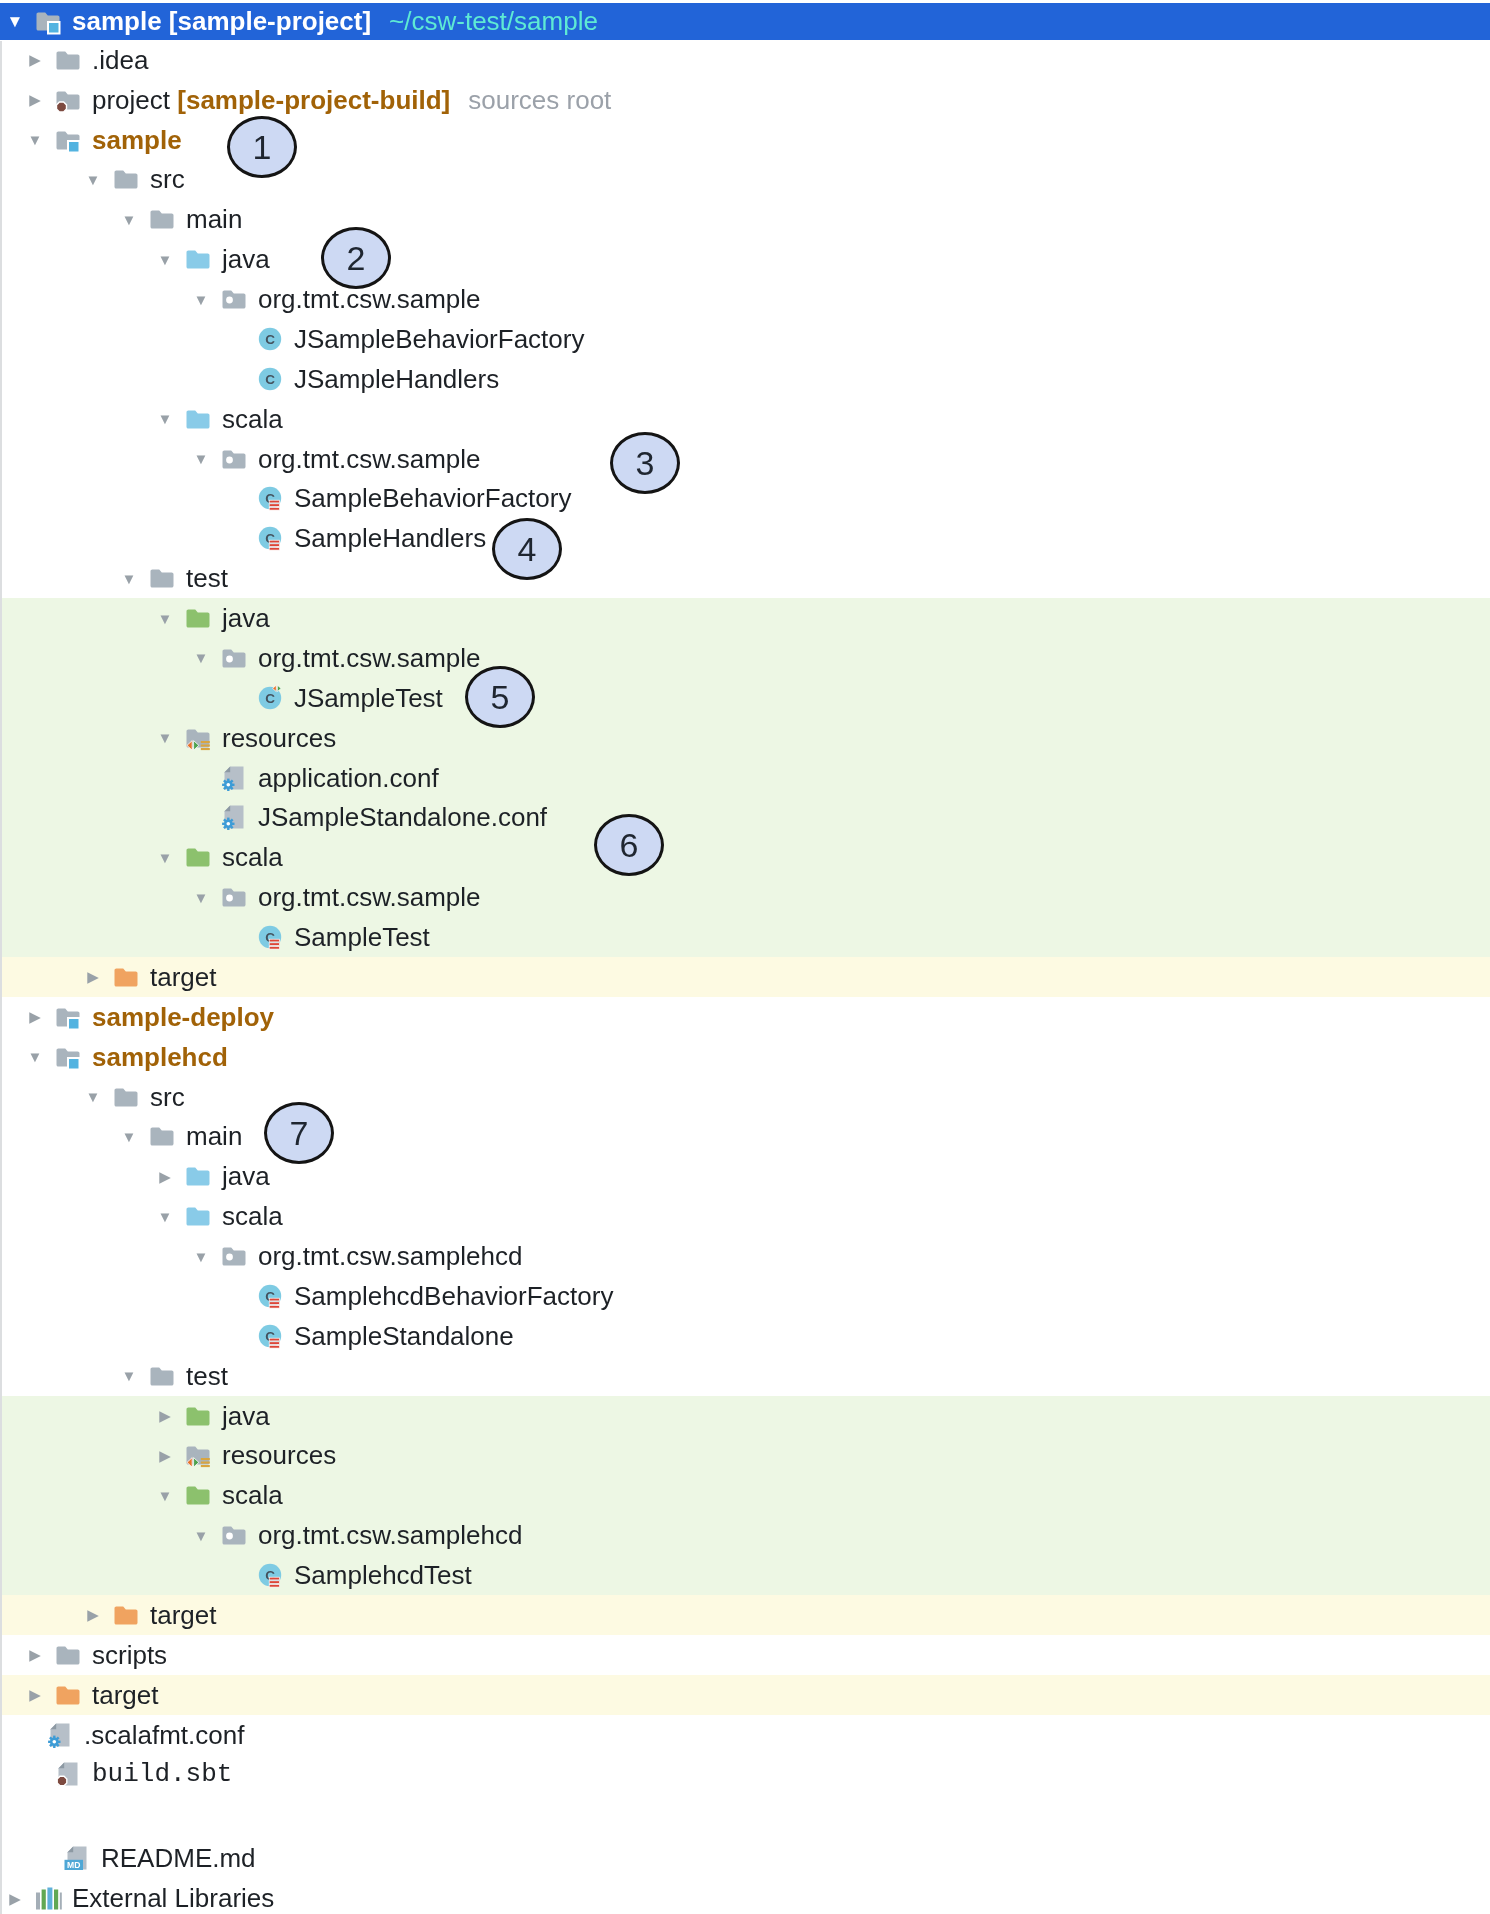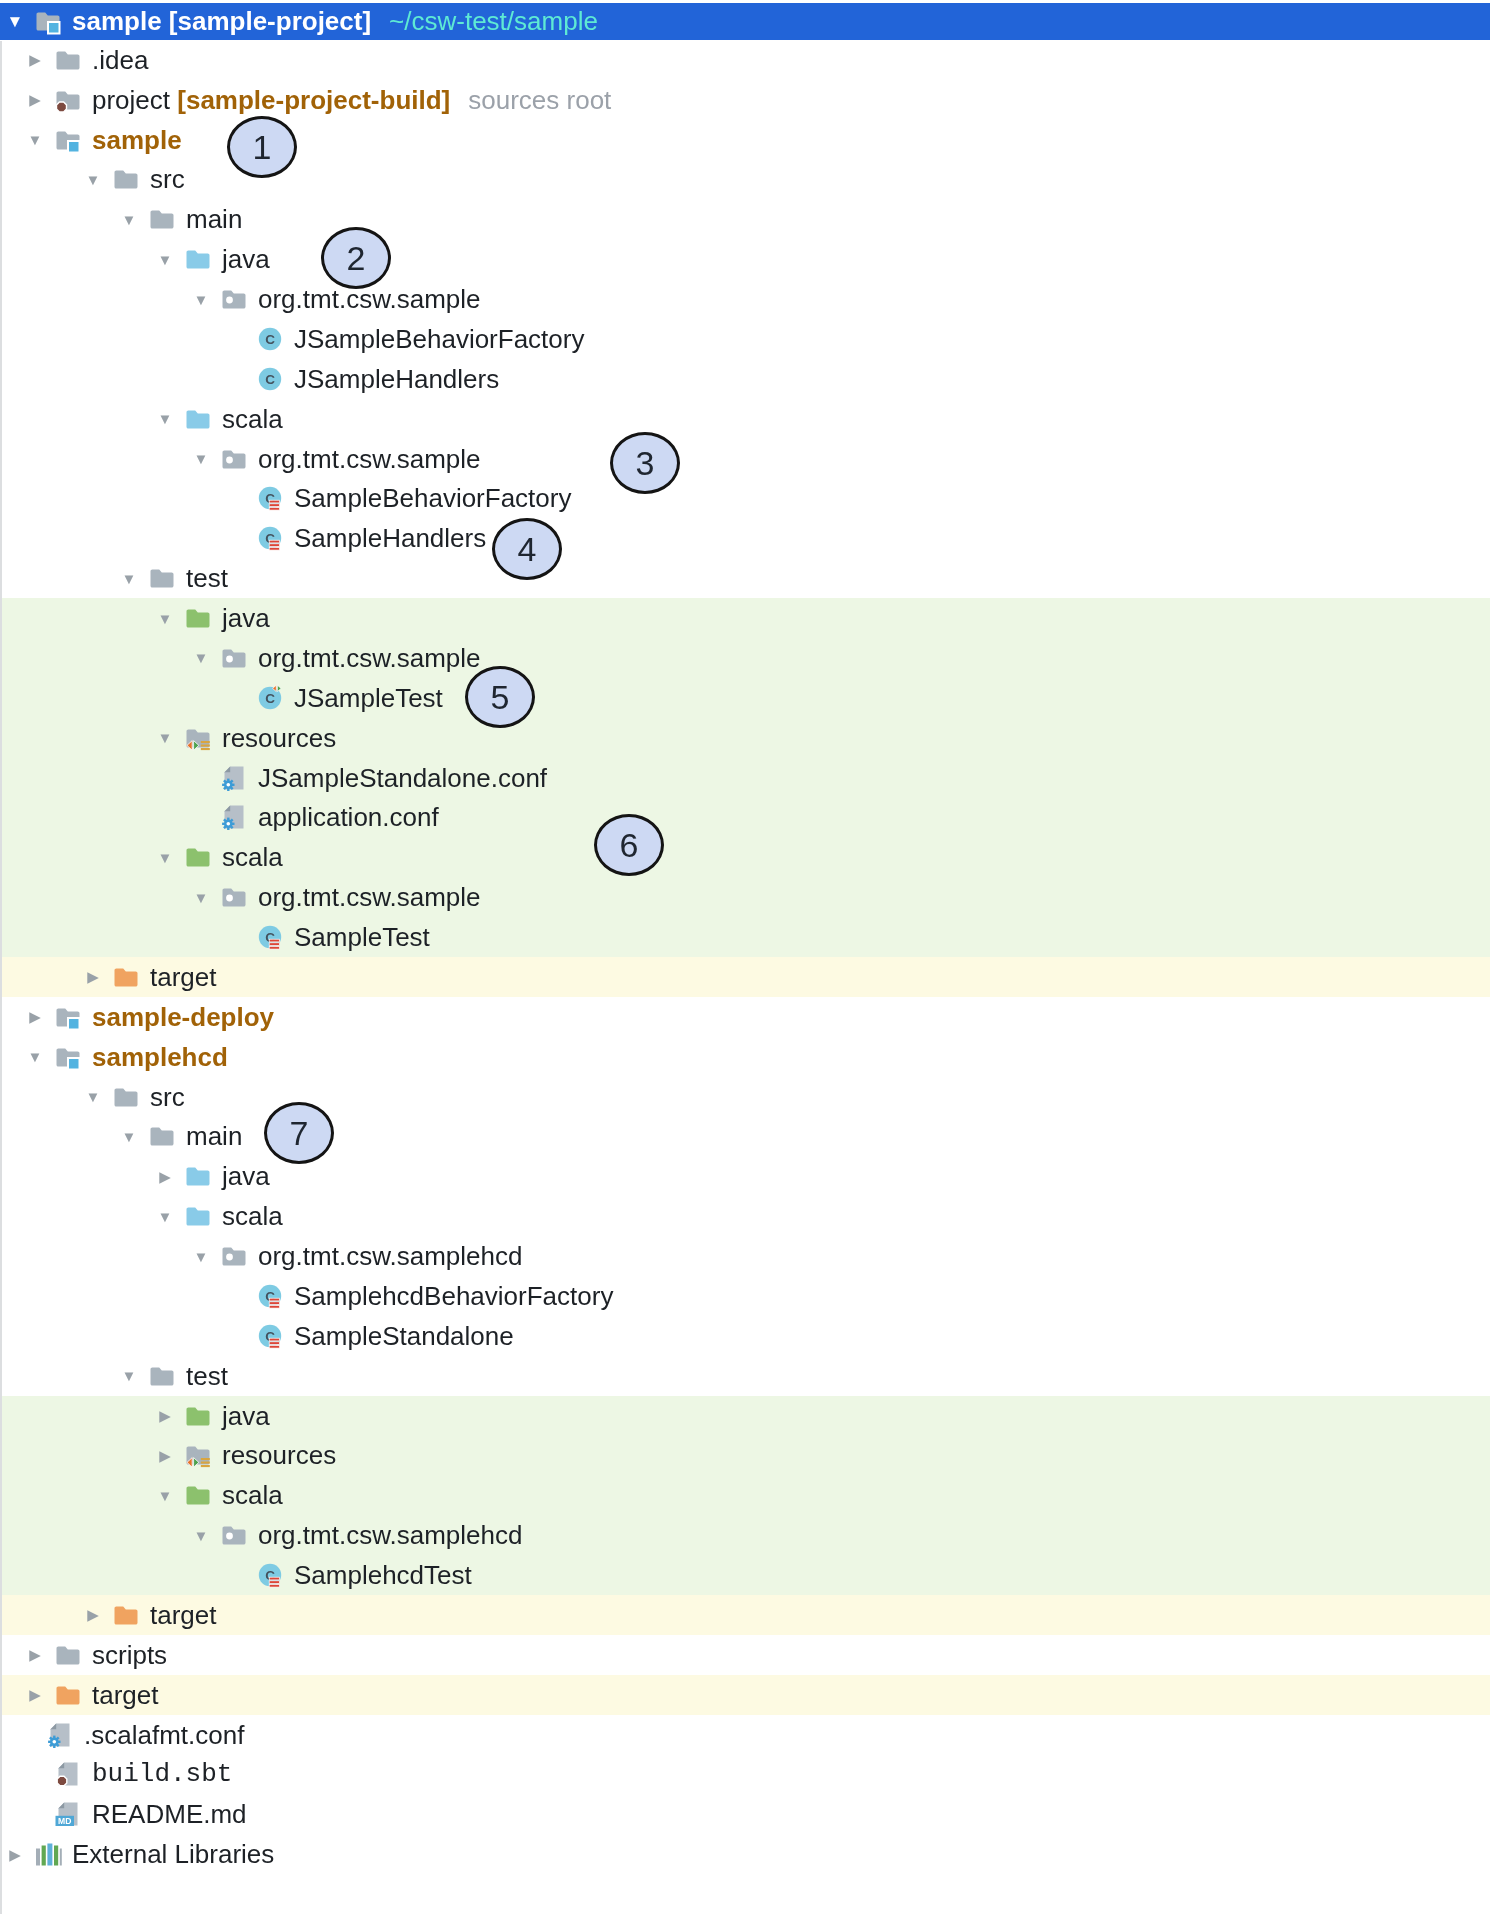--- a/index.html
+++ b/index.html
@@ -131,33 +131,33 @@
             <path d="M10.2 2.5 L23.5 2.5 L23.5 25.5 L4.5 25.5 L4.5 8.2 Z" fill="#b6bfc8"></path>
             <path d="M4.5 8.2 L10.2 2.5 L10.2 8.2 Z" fill="#8d99a3"></path>
             <g fill="#3d9cd6">
               <rect x="7.1" y="14.6" width="2.4" height="12.4"></rect>
               <rect x="2.1" y="19.6" width="12.4" height="2.4"></rect>
               <rect x="7.1" y="14.6" width="2.4" height="12.4" transform="rotate(45 8.3 20.8)"></rect>
               <rect x="2.1" y="19.6" width="12.4" height="2.4" transform="rotate(45 8.3 20.8)"></rect>
             </g>
             <circle cx="8.3" cy="20.8" r="4.3" fill="#3d9cd6"></circle>
             <circle cx="8.3" cy="20.8" r="1.8" fill="#fff"></circle>
-          </svg></span><span class="t-n">JSampleStandalone.conf</span></div>
+          </svg></span><span class="t-n">application.conf</span></div>
       <div class="row" style="background: rgb(237, 247, 228); padding-left: 188px;"><span class="chev"></span><span class="ico"><svg viewBox="0 0 28 28" xmlns="http://www.w3.org/2000/svg">
             <path d="M10.2 2.5 L23.5 2.5 L23.5 25.5 L4.5 25.5 L4.5 8.2 Z" fill="#b6bfc8"></path>
             <path d="M4.5 8.2 L10.2 2.5 L10.2 8.2 Z" fill="#8d99a3"></path>
             <g fill="#3d9cd6">
               <rect x="7.1" y="14.6" width="2.4" height="12.4"></rect>
               <rect x="2.1" y="19.6" width="12.4" height="2.4"></rect>
               <rect x="7.1" y="14.6" width="2.4" height="12.4" transform="rotate(45 8.3 20.8)"></rect>
               <rect x="2.1" y="19.6" width="12.4" height="2.4" transform="rotate(45 8.3 20.8)"></rect>
             </g>
             <circle cx="8.3" cy="20.8" r="4.3" fill="#3d9cd6"></circle>
             <circle cx="8.3" cy="20.8" r="1.8" fill="#fff"></circle>
-          </svg></span><span class="t-n">application.conf</span></div>
+          </svg></span><span class="t-n">JSampleStandalone.conf</span></div>
       <div class="row" style="background: rgb(237, 247, 228); padding-left: 152px;"><span class="chev">▼</span><span class="ico"><svg viewBox="0 0 28 28" xmlns="http://www.w3.org/2000/svg">
             <path d="M2.5 7.3 C2.5 6.3 3.3 5.5 4.3 5.5 L11.2 5.5 L13.8 8.5 L23.7 8.5 C24.7 8.5 25.5 9.3 25.5 10.3 L25.5 21.7 C25.5 22.7 24.7 23.5 23.7 23.5 L4.3 23.5 C3.3 23.5 2.5 22.7 2.5 21.7 Z" fill="#8cc16d"></path>
           </svg></span><span class="t-n">scala</span></div>
       <div class="row" style="background: rgb(237, 247, 228); padding-left: 188px;"><span class="chev">▼</span><span class="ico"><svg viewBox="0 0 28 28" xmlns="http://www.w3.org/2000/svg">
             <path d="M2.5 7.3 C2.5 6.3 3.3 5.5 4.3 5.5 L11.2 5.5 L13.8 8.5 L23.7 8.5 C24.7 8.5 25.5 9.3 25.5 10.3 L25.5 21.7 C25.5 22.7 24.7 23.5 23.7 23.5 L4.3 23.5 C3.3 23.5 2.5 22.7 2.5 21.7 Z" fill="#a9b4bd"></path>
             <circle cx="9.5" cy="15" r="3.4" fill="#fff"></circle>
           </svg></span><span class="t-n">org.tmt.csw.sample</span></div>
       <div class="row" style="background: rgb(237, 247, 228); padding-left: 224px;"><span class="chev"></span><span class="ico"><svg viewBox="0 0 28 28" xmlns="http://www.w3.org/2000/svg">
             <circle cx="14" cy="14" r="11.2" fill="#7ecbe3"></circle>
             <text x="14" y="18.8" font-size="13.5" font-weight="600" fill="#44525e" text-anchor="middle" font-family="Liberation Sans, sans-serif">C</text>
@@ -253,21 +253,21 @@
               <rect x="2.1" y="19.6" width="12.4" height="2.4" transform="rotate(45 8.3 20.8)"></rect>
             </g>
             <circle cx="8.3" cy="20.8" r="4.3" fill="#3d9cd6"></circle>
             <circle cx="8.3" cy="20.8" r="1.8" fill="#fff"></circle>
           </svg></span><span class="t-n">.scalafmt.conf</span></div>
       <div class="row" style="background: transparent; padding-left: 22px; font-family: Liberation Mono, monospace;"><span class="chev"></span><span class="ico"><svg viewBox="0 0 28 28" xmlns="http://www.w3.org/2000/svg">
             <path d="M10.2 2.5 L23.5 2.5 L23.5 25.5 L4.5 25.5 L4.5 8.2 Z" fill="#b6bfc8"></path>
             <path d="M4.5 8.2 L10.2 2.5 L10.2 8.2 Z" fill="#8d99a3"></path>
             <polygon points="12.8,23.0 10.0,25.8 6.0,25.8 3.2,23.0 3.2,19.0 6.0,16.2 10.0,16.2 12.8,19.0" fill="#7d4a40" stroke="#fff" stroke-width="1.4"></polygon>
           </svg></span><span class="t-n">build.sbt</span></div>
-      <div class="row" style="background: transparent; padding-left: 22px;"><span class="chev"></span><span class="ico"><svg viewBox="0 0 28 28" xmlns="http://www.w3.org/2000/svg">
+      <div class="row" style="background: transparent; padding-left: 31px; margin-top: 44px;"><span class="chev"></span><span class="ico"><svg viewBox="0 0 28 28" xmlns="http://www.w3.org/2000/svg">
             <path d="M10.2 2.5 L23.5 2.5 L23.5 25.5 L4.5 25.5 L4.5 8.2 Z" fill="#b6bfc8"></path>
             <path d="M4.5 8.2 L10.2 2.5 L10.2 8.2 Z" fill="#8d99a3"></path>
             <rect x="1.5" y="15.8" width="18.5" height="10.2" fill="#4fa7d6"></rect>
             <text x="10.7" y="24" font-size="8.6" font-weight="700" fill="#fff" text-anchor="middle" font-family="Liberation Sans, sans-serif">MD</text>
           </svg></span><span class="t-n">README.md</span></div>
       <div class="row" style="background: transparent; padding-left: 2px;"><span class="chev">▶</span><span class="ico"><svg viewBox="0 0 28 28" xmlns="http://www.w3.org/2000/svg">
             <rect x="2" y="8.5" width="4" height="17" fill="#a4aeb7"></rect>
             <rect x="7.6" y="5.5" width="4.2" height="20" fill="#61a853"></rect>
             <rect x="13.4" y="3.5" width="5" height="22" fill="#5fb0d9"></rect>
             <rect x="20" y="5.5" width="4.2" height="20" fill="#61a853"></rect>

